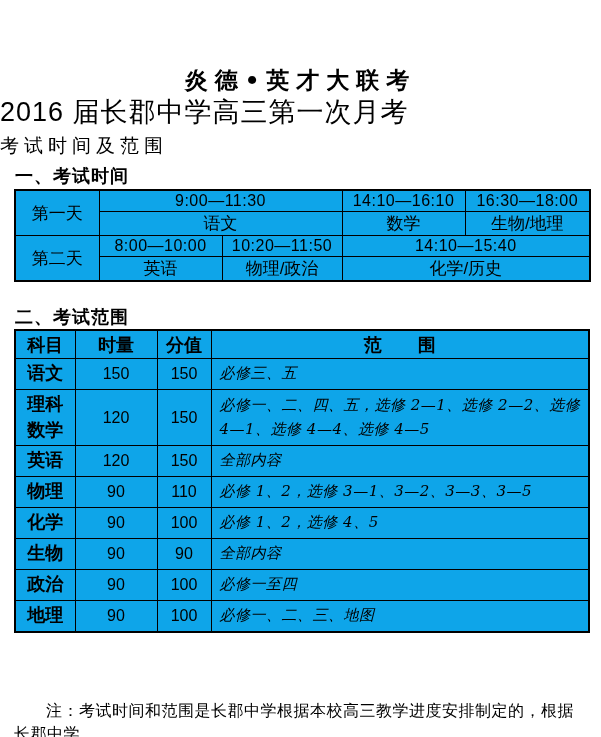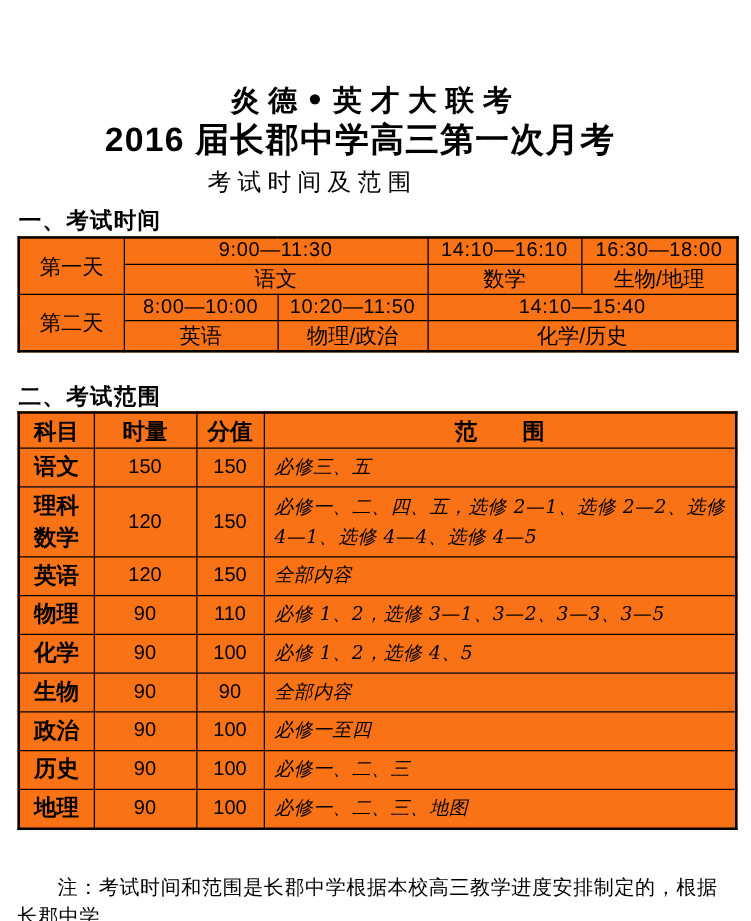--- a/index.html
+++ b/index.html
@@ -11,38 +11,38 @@
     overflow:hidden;
   }
   .abs{position:absolute;margin-top:48px;}
   
   .title-1{
     top:17px;left:0;width:601px;text-align:center;
     font-family:"DejaVu Serif",serif;
     font-size:23px;font-weight:bold;letter-spacing:7px;
   }
   .title-2{
-    top:46px;left:0;width:576px;text-align:center;
-    font-size:27px;font-weight:bold;letter-spacing:1px;
+    top:46px;left:0;width:576px;
+    font-size:27px;font-weight:normal;letter-spacing:1px;
   }
   .title-3{
-    top:85px;left:0;width:500px;text-align:center;
+    top:85px;left:0;width:500px;text-align:left;
     font-family:"DejaVu Serif",serif;
     font-size:19px;letter-spacing:5px;
   }
   
   .sec-heading{
     left:15px;font-size:18px;font-weight:bold;letter-spacing:1px;
   }
   .sec-1{top:116px;}
   .sec-2{top:257px;}
   
   table{
     border-collapse:collapse;table-layout:fixed;
-    background:#f97316;
+    background:#0ea5e9;
   }
   td,th{
     border:1px solid #000;
     text-align:center;vertical-align:middle;
     padding:0;font-weight:normal;
     overflow:hidden;
   }
   .time-table{top:141px;left:14px;width:575px;}
   .time-table table{width:575px;border:2px solid #000;}
   .time-table td{height:20px;font-size:17px;}
@@ -167,26 +167,20 @@
       <td>90</td>
       <td class="scope">全部内容</td>
     </tr>
     <tr>
       <td class="subject">政治</td>
       <td>90</td>
       <td>100</td>
       <td class="scope">必修一至四</td>
     </tr>
     <tr>
-      <td class="subject">历史</td>
-      <td>90</td>
-      <td>100</td>
-      <td class="scope">必修一、二、三</td>
-    </tr>
-    <tr>
       <td class="subject">地理</td>
       <td>90</td>
       <td>100</td>
       <td class="scope">必修一、二、三、地图</td>
     </tr>
   </tbody>
     </table>
 </div>
 
 <div class="abs footnote">注：考试时间和范围是长郡中学根据本校高三教学进度安排制定的，根据长郡中学

